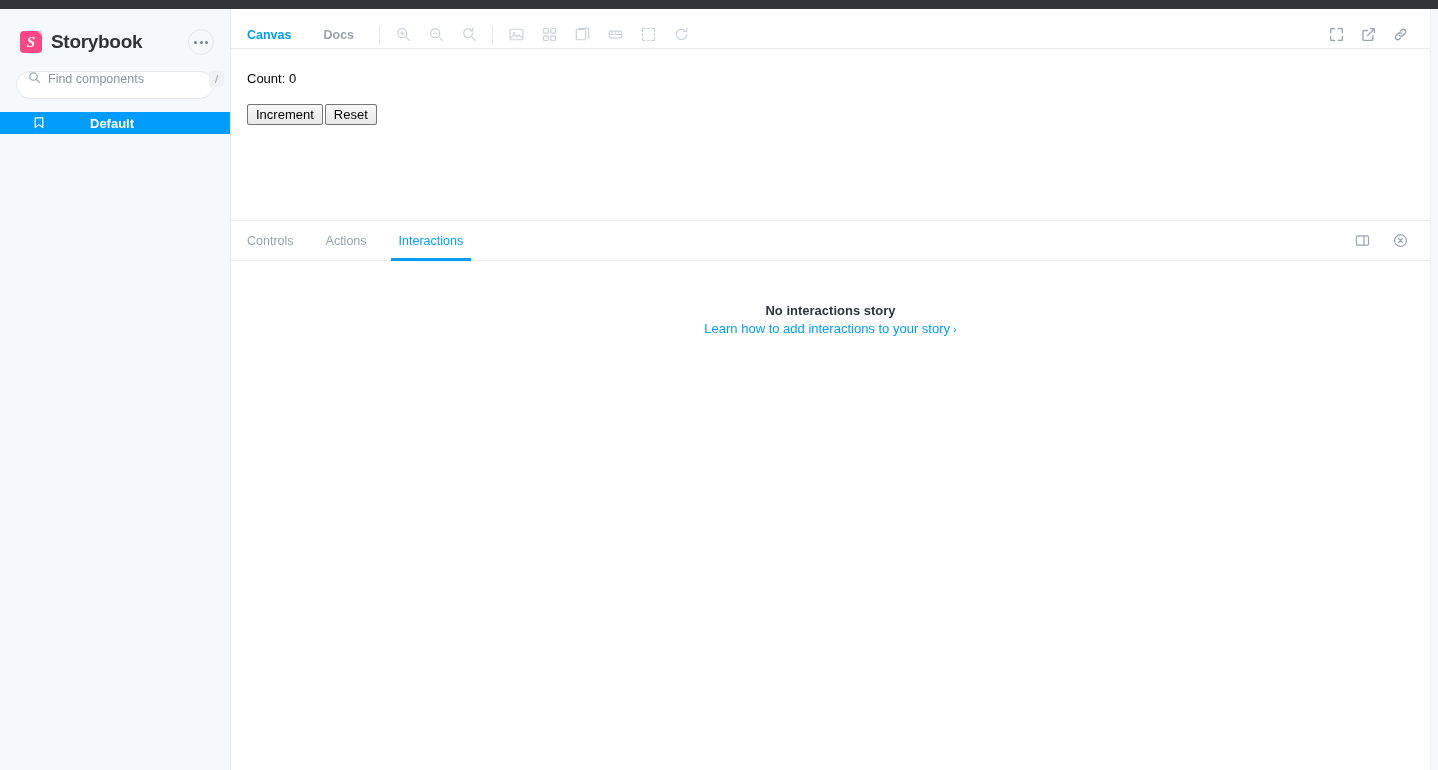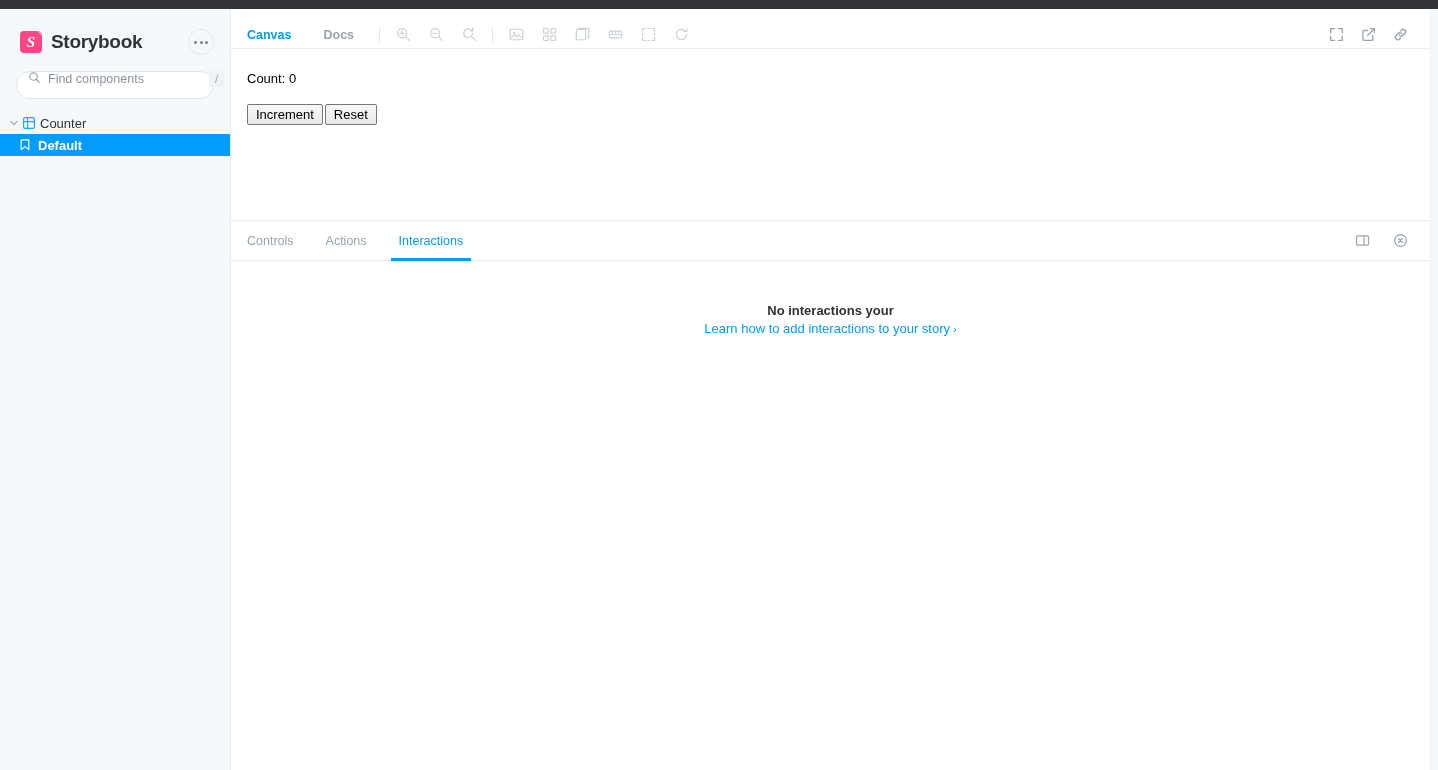--- a/index.html
+++ b/index.html
@@ -94,22 +94,22 @@
   }
   .tree-row.component { padding-left: 8px; color: #2E3438; }
   .chev {
     width: 12px; display: flex; align-items: center; justify-content: center;
     color: #9AA4AE;
   }
   .comp-icon { width: 18px; display: flex; align-items: center; justify-content: center; }
   .tree-label { padding-left: 2px; }
 
   .tree-row.story {
-    padding-left: 20px; height: 22px;
-    background: #029CFD; color: #ffffff; font-weight: bold;
+    padding-left: 34px; height: 22px;
+    background: #029CFD; color: #ffffff; font-weight: bold; gap: 38px;
   }
   .story-icon { width: 16px; display: flex; align-items: center; }
 
   
   .main {
     position: absolute; top: 0; left: 230px;
     width: 1200px; height: 761px;
     background: #ffffff;
     border-left: 1px solid #E9EDF2;
   }
@@ -223,34 +223,20 @@
             <circle cx="6.8" cy="6.8" r="4.6" stroke="#9AA4AE" stroke-width="1.5"></circle>
             <path d="M10.4 10.4L14 14" stroke="#9AA4AE" stroke-width="1.5" stroke-linecap="round"></path>
           </svg>
         </span>
         <input type="text" placeholder="Find components" style="">
         <span class="slash">/</span>
       </div>
     </div>
 
     <div class="tree">
-      <div class="tree-row component">
-        <span class="chev">
-          <svg width="8" height="8" viewBox="0 0 10 10">
-              <path d="M1 3 L5 7 L9 3" stroke="#9AA4AE" stroke-width="1.4" fill="none" stroke-linecap="round"></path>
-            </svg>
-        </span>
-        <span class="comp-icon">
-          <svg width="12" height="12" viewBox="0 0 12 12">
-            <rect x="0.6" y="0.6" width="10.8" height="10.8" rx="1.5" fill="none" stroke="#1EA7FD" stroke-width="1.2"></rect>
-            <path d="M0.6 4.6 H11.4 M4.6 0.6 V11.4" stroke="#1EA7FD" stroke-width="1.1"></path>
-          </svg>
-        </span>
-        <span class="tree-label">Counter</span>
-      </div>
 
       <div class="tree-row story">
         <span class="story-icon">
           <svg width="10" height="12" viewBox="0 0 10 12">
             <path d="M1.2 0.8 H8.8 V10.6 L5 7.6 L1.2 10.6 Z" fill="none" stroke="#ffffff" stroke-width="1.2" stroke-linejoin="round"></path>
           </svg>
         </span>
         <span class="tree-label">Default</span>
       </div>
     </div>
@@ -400,20 +386,20 @@
           <div class="tb-btn">
             <svg width="15" height="15" viewBox="0 0 16 16" fill="none">
               <circle cx="8" cy="8" r="6.3" stroke="#9AA4AE" stroke-width="1.3"></circle>
               <path d="M5.9 5.9l4.2 4.2M10.1 5.9l-4.2 4.2" stroke="#9AA4AE" stroke-width="1.3" stroke-linecap="round"></path>
             </svg>
           </div>
         </div>
       </div>
 
       <div class="empty">
-        <div class="empty-title">No interactions your</div>
+        <div class="empty-title">No interactions story</div>
         <div class="empty-link"><span>Learn how to add interactions to your story</span><span class="caret">›</span></div>
       </div>
     </div>
   </section>
 
   <div class="rail"></div>
 </div>
 
 </body></html>

